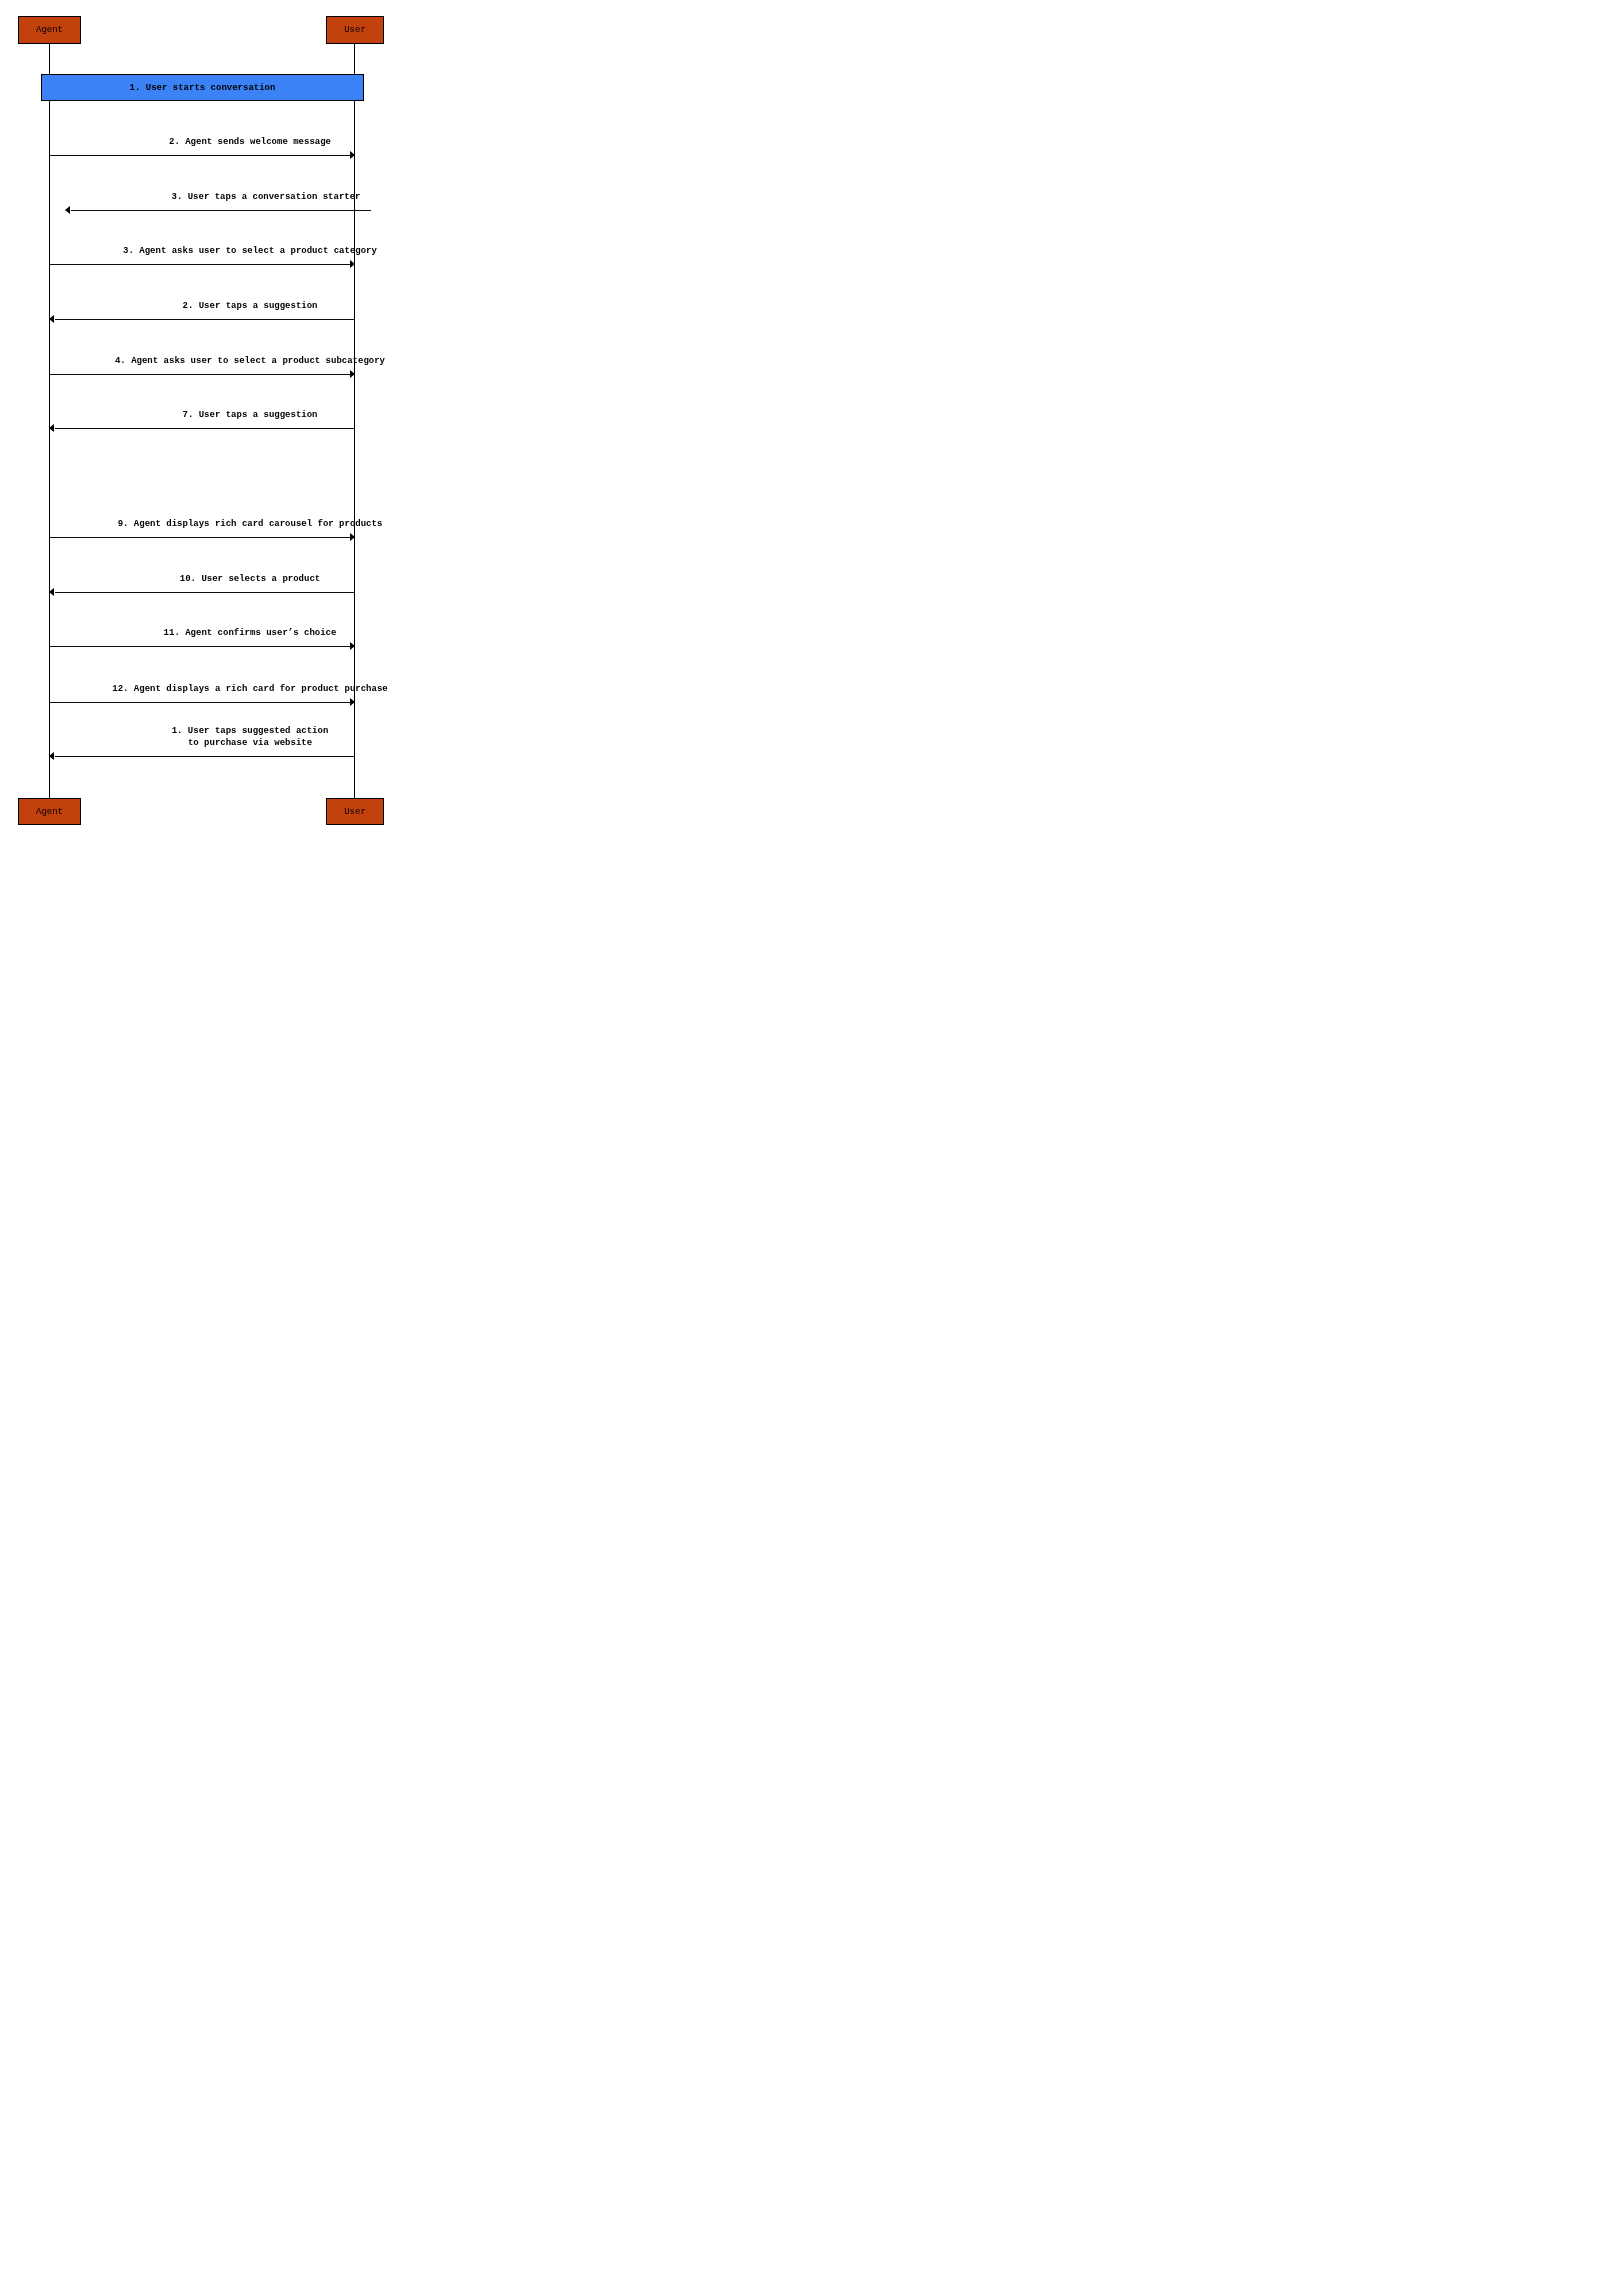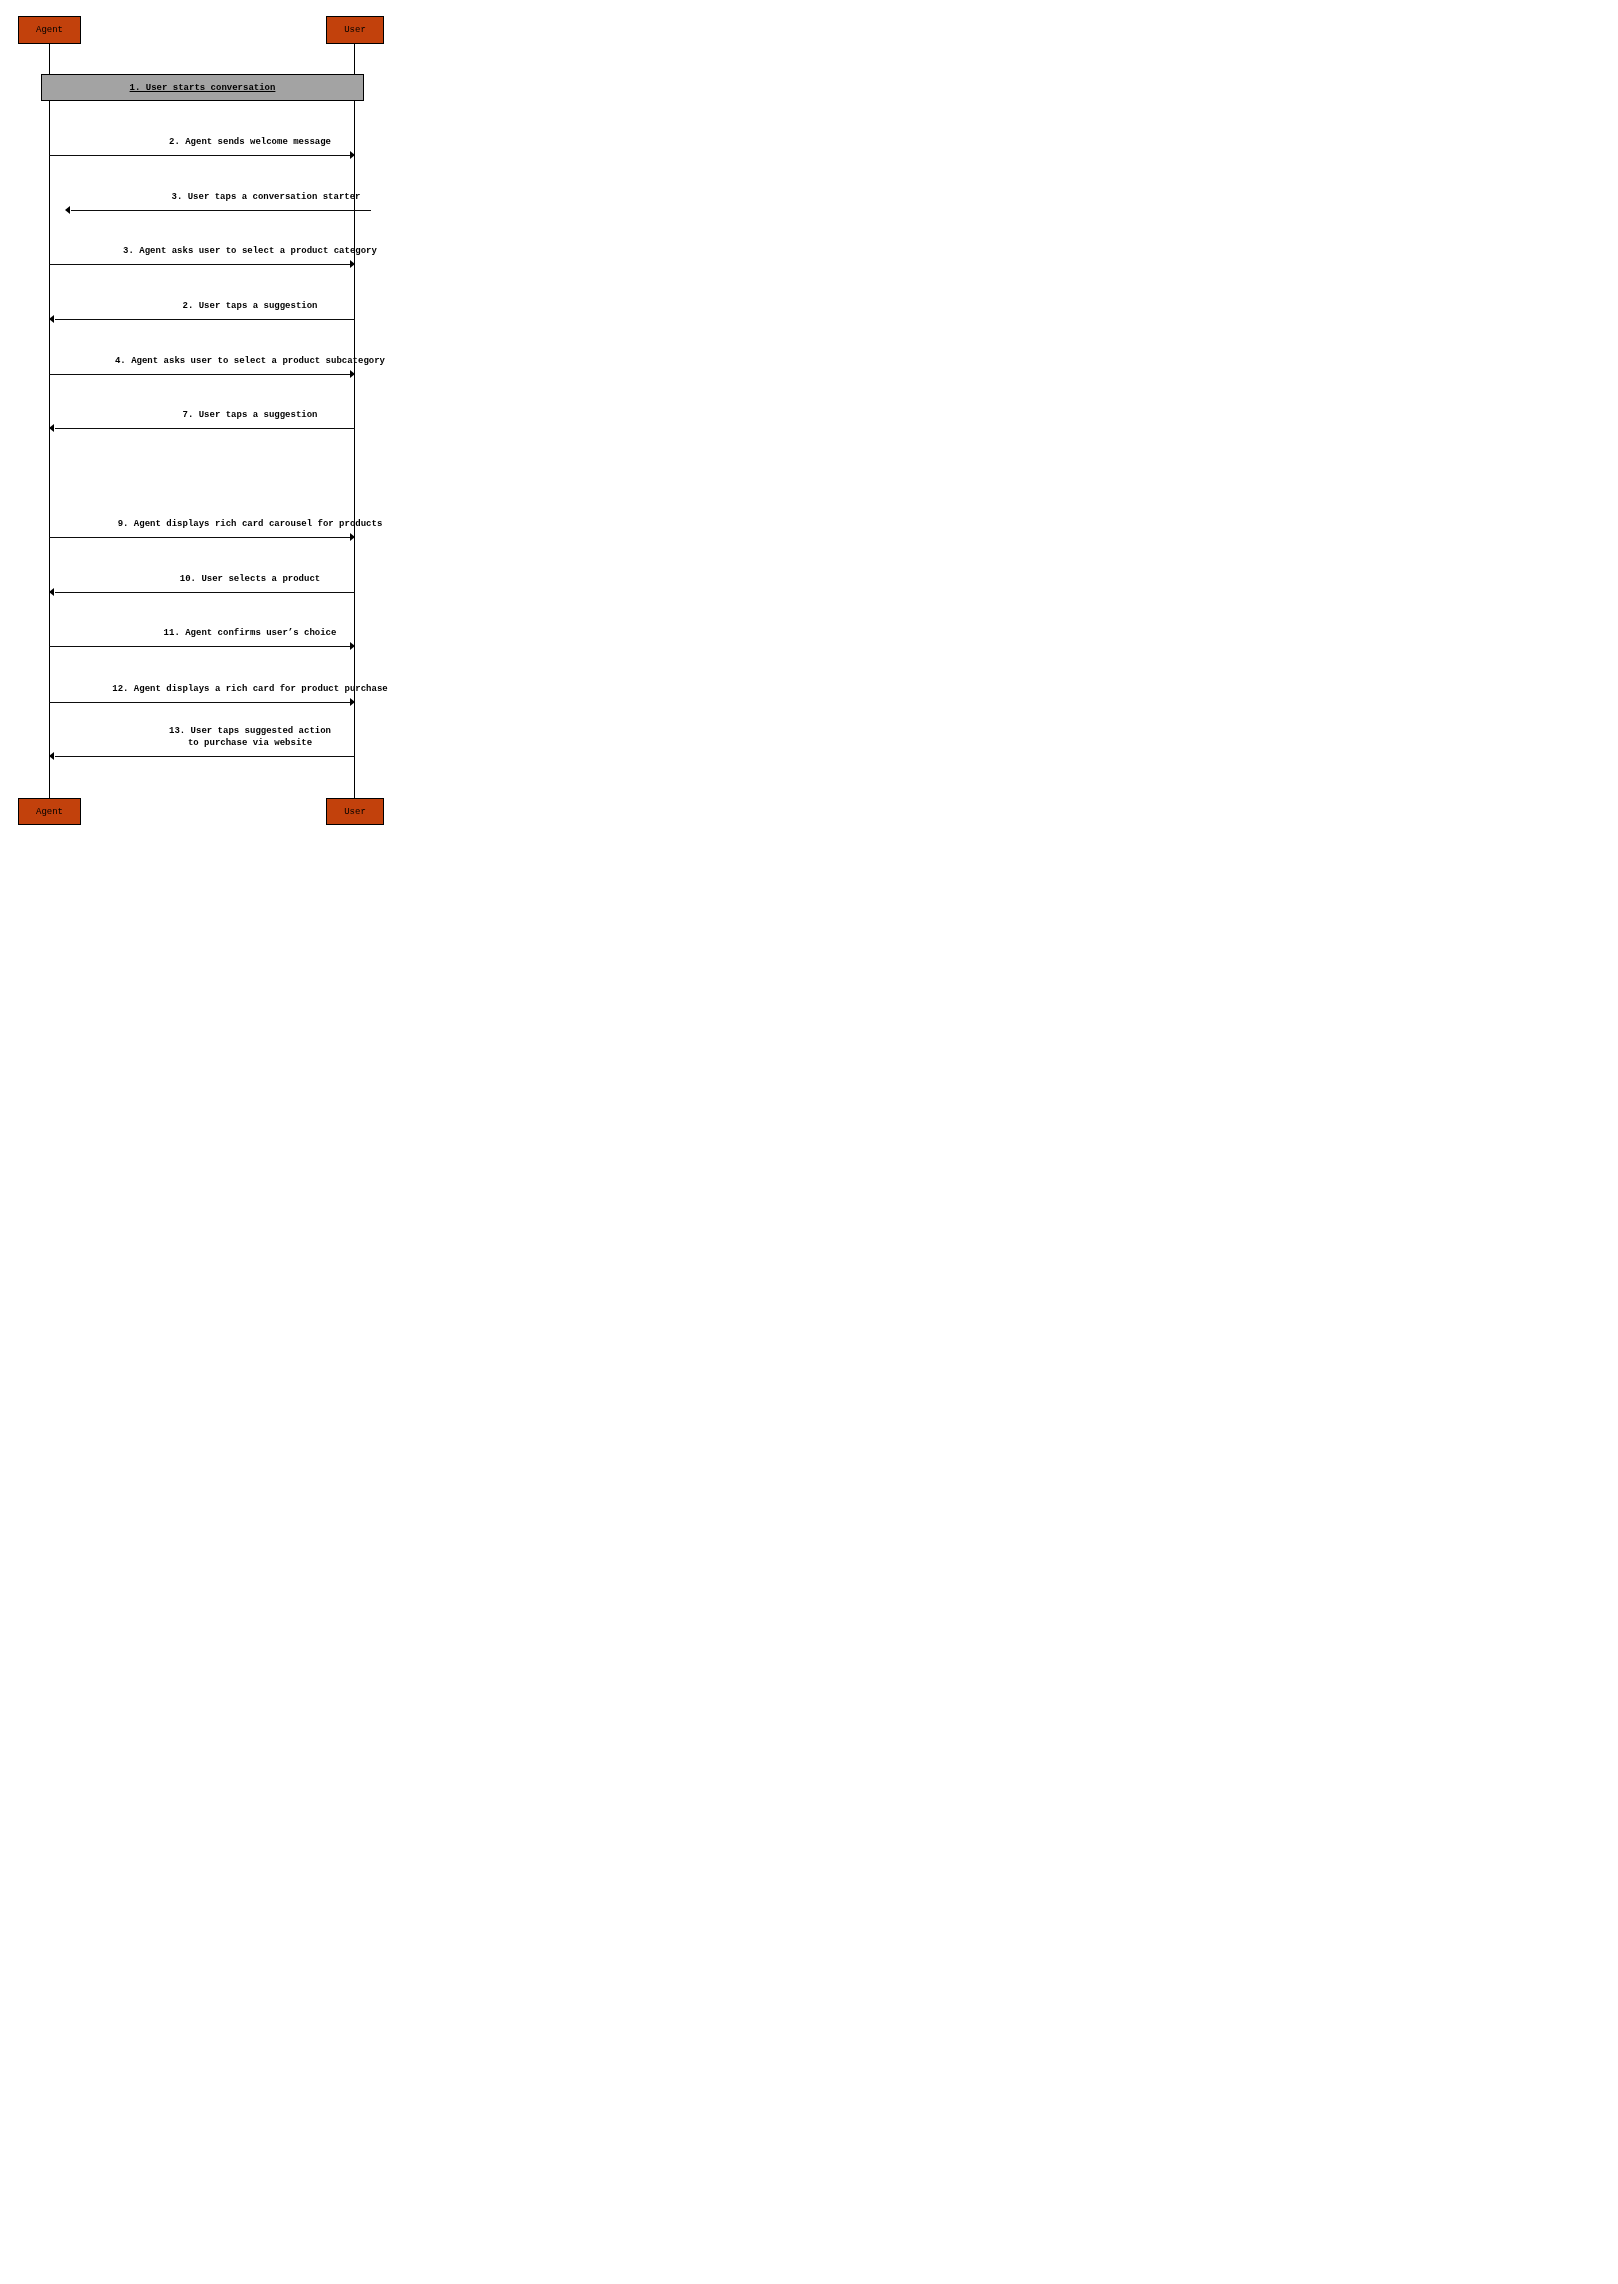--- a/index.html
+++ b/index.html
@@ -36,29 +36,28 @@
   }
   .lifeline {
     position: absolute;
     width: 1.4px;
     background: #000000;
     z-index: 1;
   }
   .band {
     position: absolute;
     border: 1.8px solid #000000;
-    background: #a3a3a3;
+    background: #3b82f6;
     box-sizing: border-box;
     display: flex;
     align-items: center;
     justify-content: center;
     font-weight: bold;
     font-size: 9px;
     z-index: 2;
-    text-decoration: underline;
   }
   .msg {
     position: absolute;
     left: 0;
     width: 405px;
     height: 37px;
     z-index: 3;
   }
   .msg-label {
     position: absolute;
@@ -161,21 +160,21 @@
   </div>
 
   <div class="msg dir-right" style="top:670px;">
     <div class="msg-label">12. Agent displays a rich card for product purchase</div>
     <div class="msg-line"></div>
     <div class="arrowhead"></div>
   </div>
 
   <div class="msg dir-left two-line" style="top:724px;">
     <div class="msg-label">
-      <span>13. User taps suggested action</span>
+      <span>1. User taps suggested action</span>
       <span>to purchase via website</span>
     </div>
     <div class="msg-line"></div>
     <div class="arrowhead"></div>
   </div>
 
   <div class="actor-box" style="left:18px; top:798px; width:63px; height:27px;">Agent</div>
   <div class="actor-box" style="left:326px; top:798px; width:58px; height:27px;">User</div>
 
 </div>

